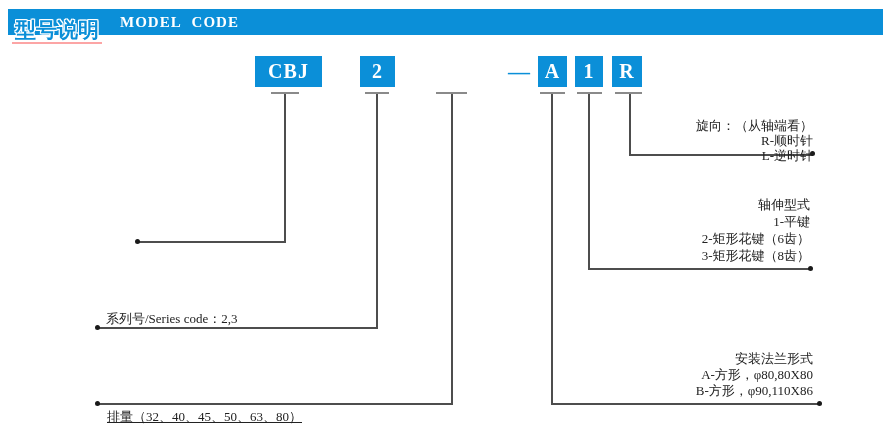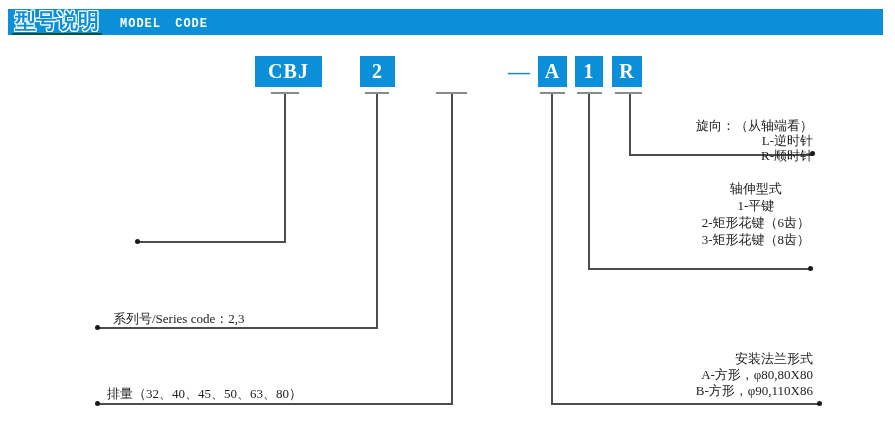--- a/index.html
+++ b/index.html
@@ -15,27 +15,27 @@
   .header-bar{
     position:absolute;left:8px;top:9px;width:875px;height:26px;
     background:#0b8fd8;
   }
   .header-title-cn{
     position:absolute;left:4px;top:0px;
     font-family:"Liberation Sans","DejaVu Sans",sans-serif;
     font-size:21px;font-weight:bold;line-height:24px;
     color:#0b8fd8;
     text-shadow:-1px -1px 0 #fff,1px -1px 0 #fff,-1px 1px 0 #fff,1px 1px 0 #fff,0 1px 0 #fff,0 -1px 0 #fff,1px 0 0 #fff,-1px 0 0 #fff;
-    border-bottom:2px solid #14532d;
-    padding:0 3px 0 3px;
+    border-bottom:2px solid #fca5a5;
+    padding:9px 3px 0 3px;
   }
   .header-title-en{
     position:absolute;left:112px;bottom:4px;
-    font-family:Liberation Mono, monospace;
-    font-size:12px;font-weight:bold;color:#ffffff;
+    font-family:Liberation Serif, serif;
+    font-size:15px;font-weight:bold;color:#ffffff;
     letter-spacing:1px;word-spacing:6px;
   }
   
   .code-box{
     position:absolute;top:56px;height:31px;
     background:#0b8fd8;color:#ffffff;
     font-weight:bold;font-size:20px;
     display:flex;align-items:center;justify-content:center;
     letter-spacing:1px;
     text-align:center;
@@ -54,25 +54,25 @@
   
   .tick{position:absolute;height:2px;background:#8a8a8a;top:92px;}
   .vline{position:absolute;width:2px;background:#4d4d4d;top:94px;}
   .hline{position:absolute;height:2px;background:#4d4d4d;}
   .dot{position:absolute;width:5px;height:5px;border-radius:50%;background:#1a1a1a;}
   
   .label{position:absolute;font-size:13px;color:#222;}
   .label div{white-space:pre;}
   .lbl-right{text-align:right;}
   .lbl-rotation{right:82px;top:106px;line-height:15px;margin-top:12px;}
-  .lbl-shaft{right:85px;top:180px;line-height:17px;text-align:center;}
+  .lbl-shaft{right:85px;top:196px;line-height:17px;}
   .lbl-flange{right:82px;top:351px;line-height:16px;}
   .lbl-product{left:140px;top:202px;line-height:16px;}
-  .lbl-series{left:106px;top:310px;margin-left:7px;}
-  .lbl-displacement{left:107px;top:385px;}
+  .lbl-series{left:106px;top:310px;}
+  .lbl-displacement{left:107px;top:408px;text-decoration:underline;}
 </style>
 </head>
 <body>
 
 <div class="page">
 
   <div class="header-bar">
     <span class="header-title-cn">型号说明</span>
     <span class="header-title-en">MODEL CODE</span>
   </div>
@@ -107,22 +107,22 @@
 
   <div class="dot" style="left:135px;top:239px;"></div>
   <div class="dot" style="left:95px;top:325px;"></div>
   <div class="dot" style="left:95px;top:401px;"></div>
   <div class="dot" style="left:817px;top:401px;"></div>
   <div class="dot" style="left:808px;top:266px;"></div>
   <div class="dot" style="left:810px;top:151px;"></div>
 
   <div class="label lbl-right lbl-rotation">
     <div>旋向：（从轴端看）</div>
+    <div>R-顺时针</div>
     <div>L-逆时针</div>
-    <div>R-顺时针</div>
   </div>
 
   <div class="label lbl-right lbl-shaft">
     <div>轴伸型式</div>
     <div>1-平键</div>
     <div>2-矩形花键（6齿）</div>
     <div>3-矩形花键（8齿）</div>
   </div>
 
   <div class="label lbl-right lbl-flange">

